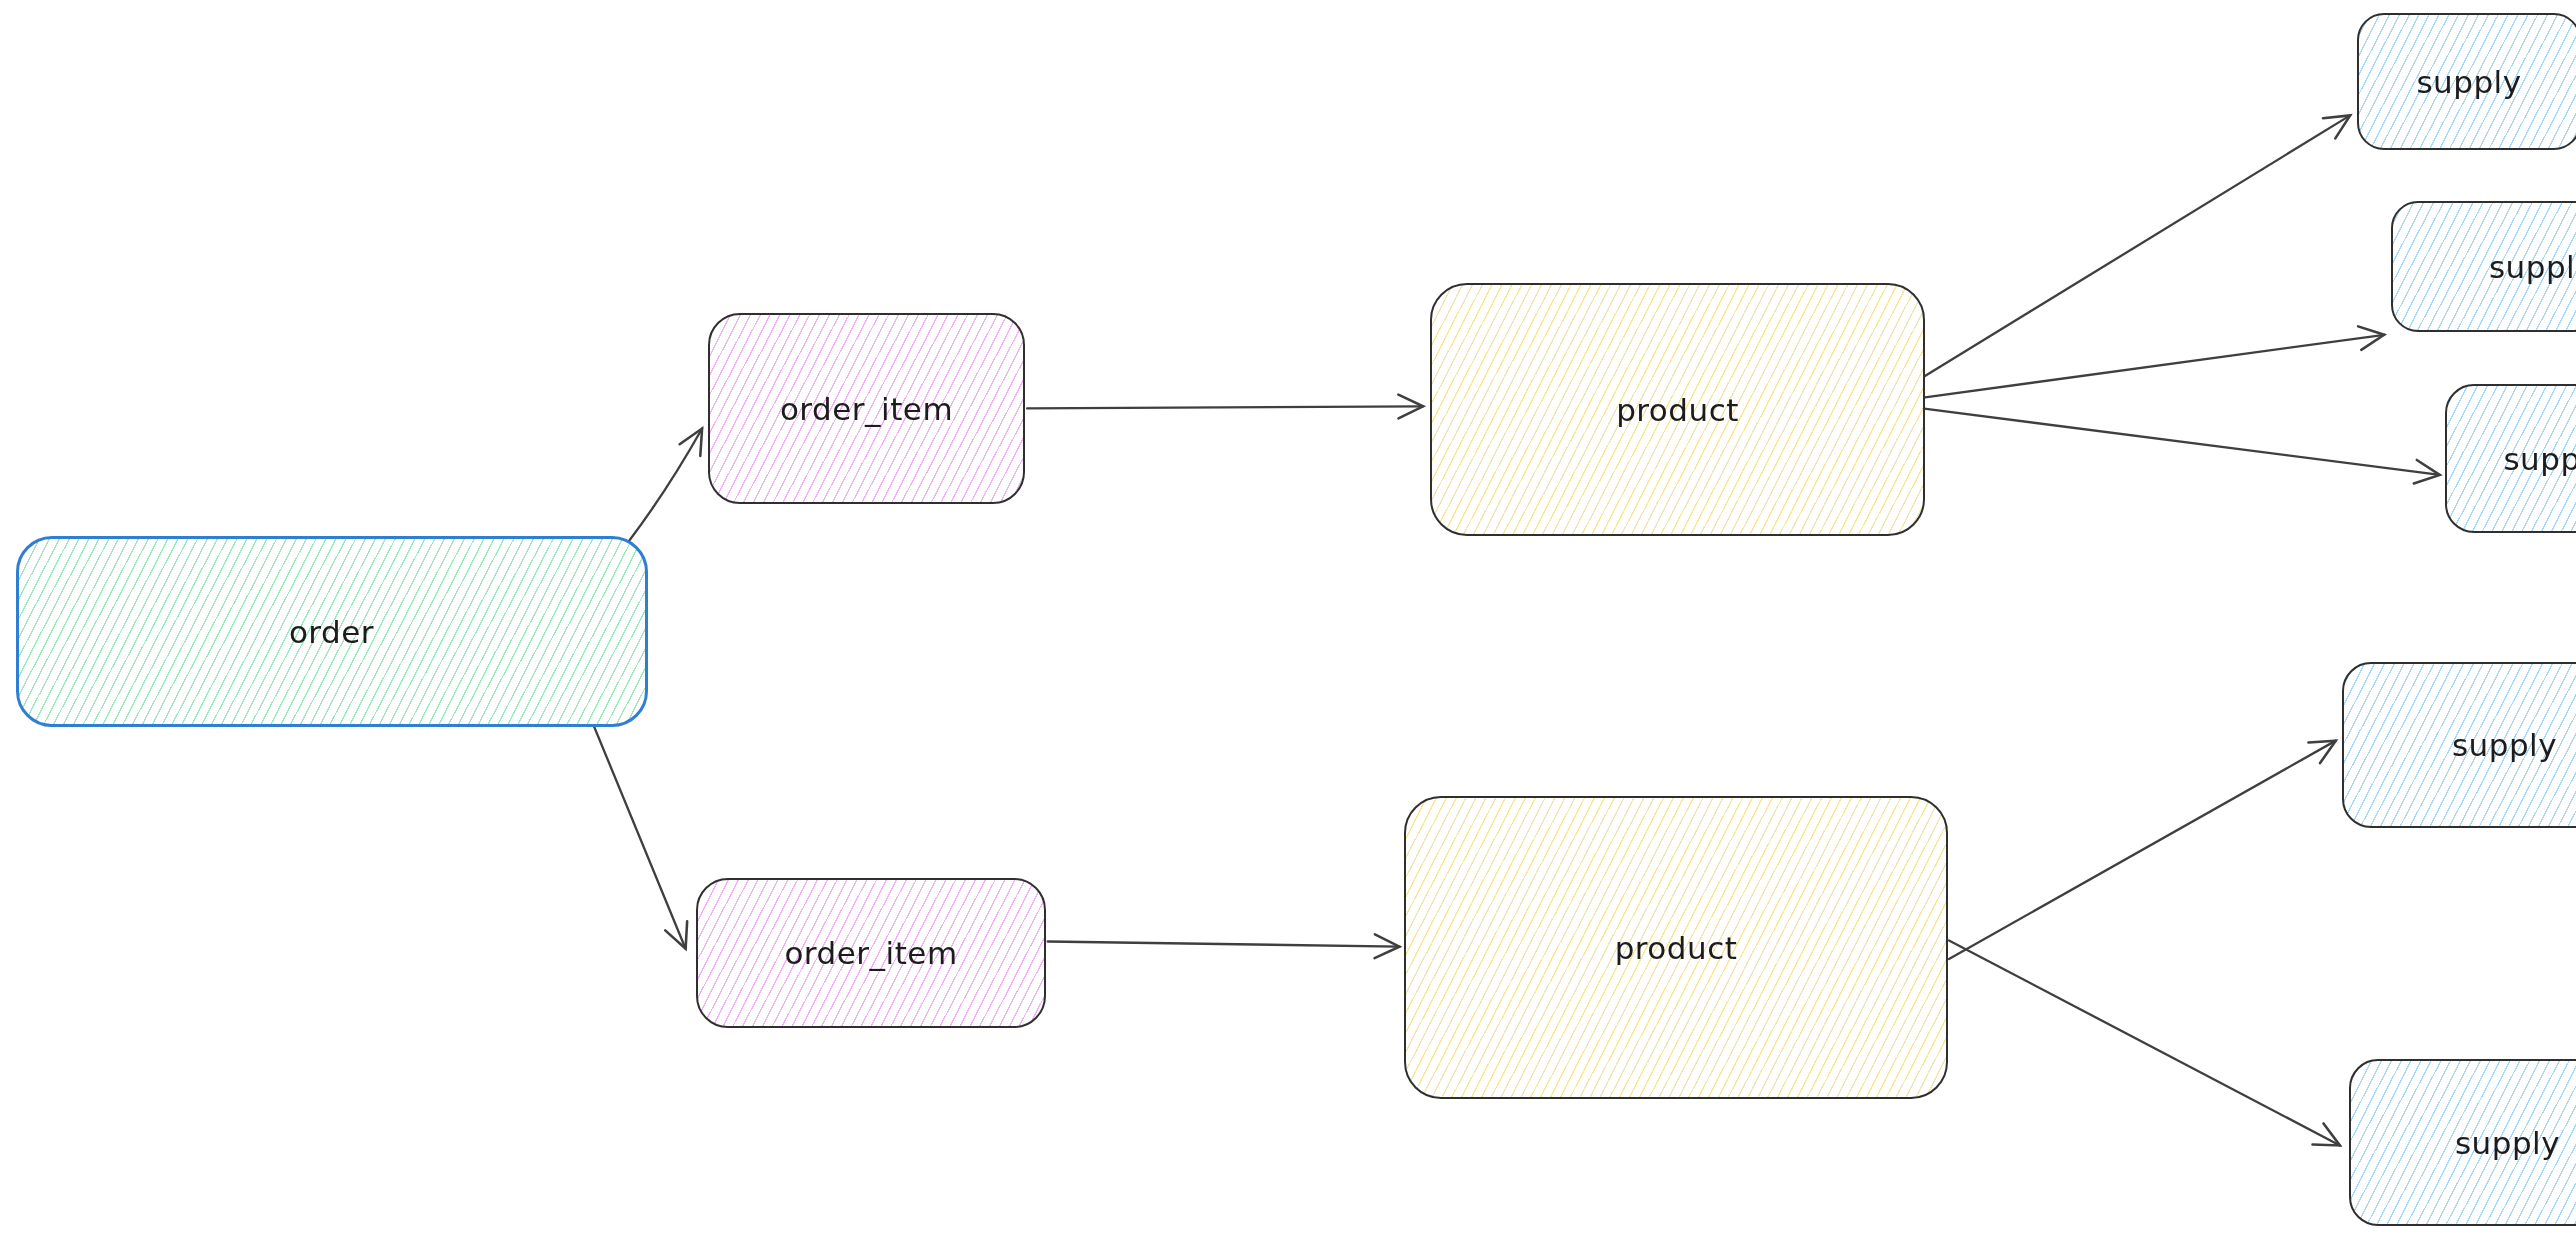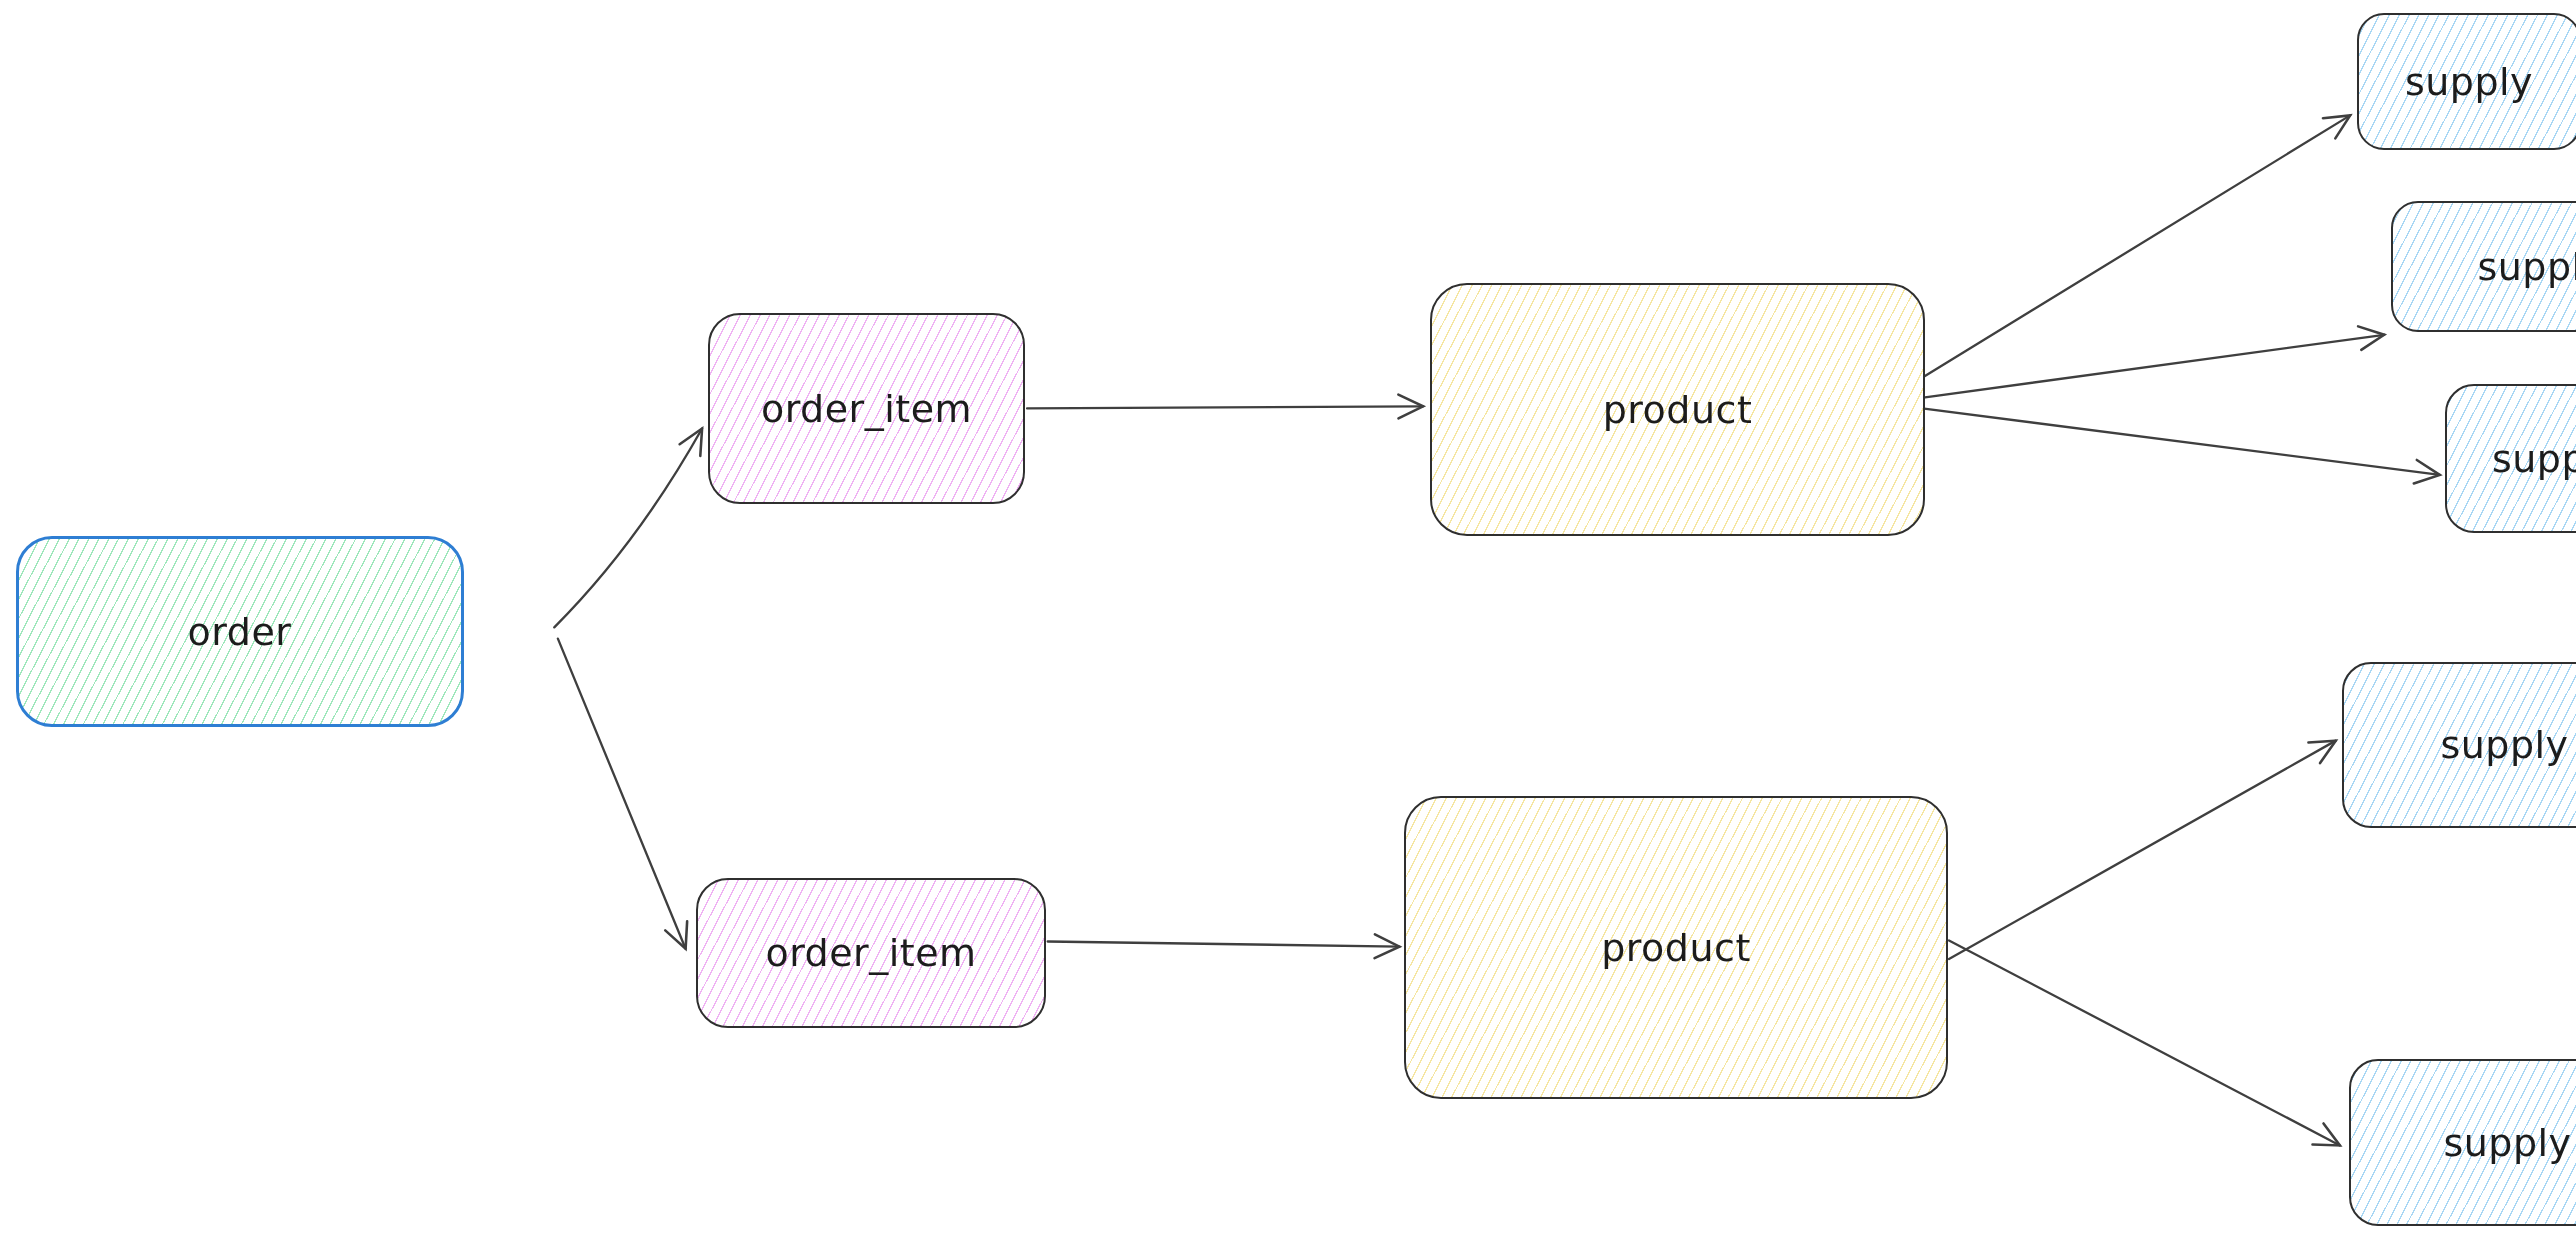--- a/index.html
+++ b/index.html
@@ -39,27 +39,27 @@
     background-image: repeating-linear-gradient(
       117deg,
       var(--hatch, #dddddd) 0px,
       var(--hatch, #dddddd) 1.3px,
       transparent 1.3px,
       transparent 8.8px
     );
   }
   .node .label {
     color: #1c1c1c;
-    font-size: 38px;
+    font-size: 31px;
     font-weight: 500;
     letter-spacing: 0.5px;
     white-space: nowrap;
   }
   
-  #n-order            { left: 15.5px;   top: 536px; width: 448px; height: 191px; border-radius: 36px; border-width: 3.1px; }
+  #n-order            { left: 15.5px;   top: 536px; width: 632px; height: 191px; border-radius: 36px; border-width: 3.1px; }
   #n-order-item-top   { left: 708px; top: 313px;  width: 317px;  height: 191px; border-radius: 32px; }
   #n-order-item-bottom{ left: 696px; top: 878px; width: 350px;  height: 150px; border-radius: 32px; }
   #n-product-top      { left: 1430px; top: 283px;  width: 495px;  height: 253px; border-radius: 37px; }
   #n-product-bottom   { left: 1404px; top: 796px; width: 544px; height: 303px; border-radius: 37px; }
   #n-supply-1         { left: 2357px; top: 13px;   width: 224px;  height: 137px; border-radius: 27px; }
   #n-supply-2         { left: 2391px; top: 201px;  width: 301px;  height: 131px; border-radius: 27px; }
   #n-supply-3         { left: 2445px; top: 384px;  width: 222px;  height: 149px; border-radius: 29px; }
   #n-supply-4         { left: 2342px; top: 662px; width: 325px;  height: 166px; border-radius: 29px; }
   #n-supply-5         { left: 2349px; top: 1059px; width: 317px;  height: 167px; border-radius: 29px; }
 </style>

